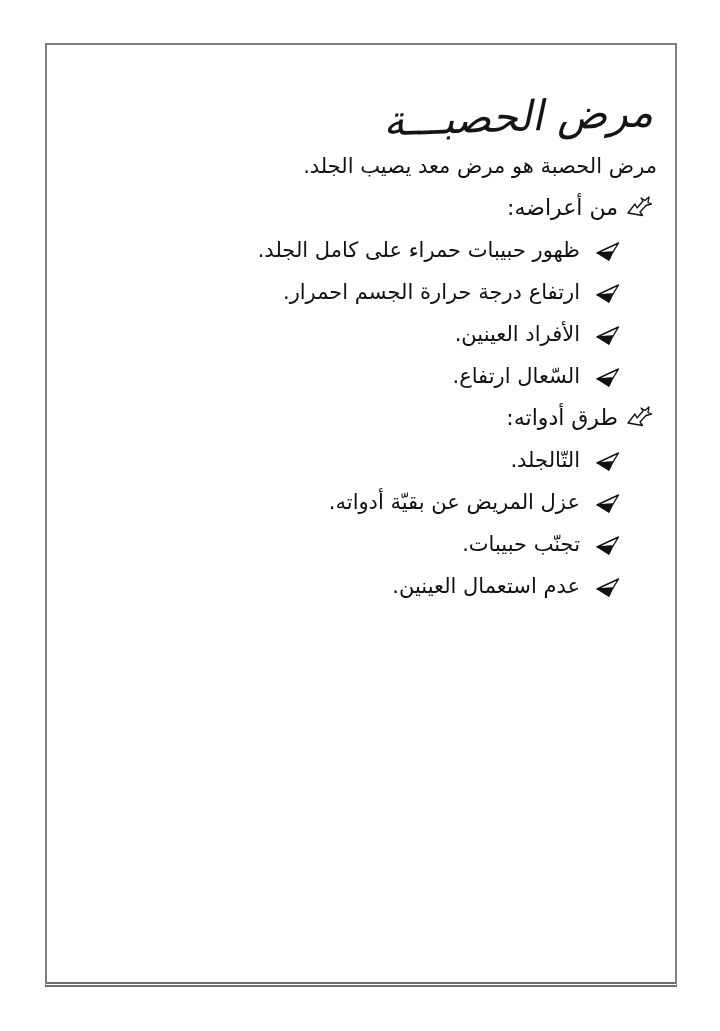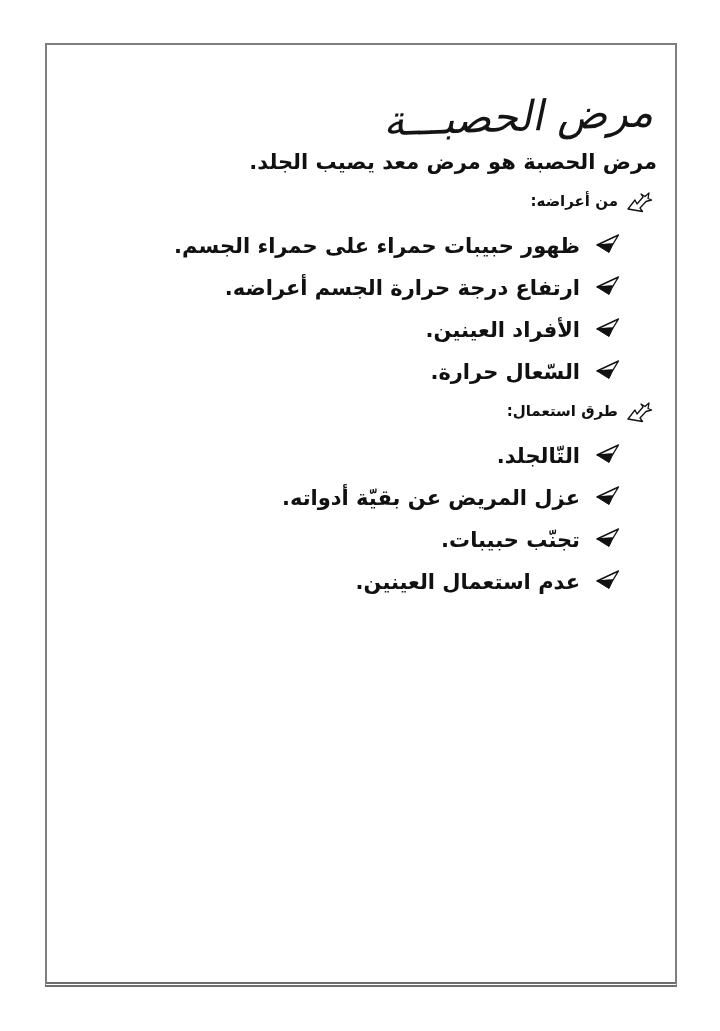--- a/index.html
+++ b/index.html
@@ -35,33 +35,33 @@
     font-weight: 500;
     color: #141414;
     transform: rotate(-2deg);
     transform-origin: right center;
     margin-bottom: 14px;
     letter-spacing: -1px;
     white-space: nowrap;
   }
   .line {
     display: flex;
-    align-items: flex-start;
+    align-items: flex-end;
     justify-content: flex-start; 
     min-height: 28px;
     margin-bottom: 14px;
-    font-weight: bold;
+    font-weight: normal;
     white-space: nowrap;
   }
   .intro {
     font-size: 21px;
     padding-right: 2px;
   }
   .section-head {
-    font-size: 15px;
+    font-size: 22px;
     padding-right: 6px;
   }
   .section-head .bullet { margin-left: 8px; }
   .item {
     font-size: 21px;
     padding-right: 38px;
   }
   .item .bullet { margin-left: 16px; }
   .bullet {
     display: inline-flex;
@@ -93,60 +93,60 @@
         <span class="txt">من أعراضه:</span>
       </div>
 
       <div class="line item">
         <span class="bullet">
           <svg width="25" height="20" viewBox="0 0 25 20">
             <path d="M1 11 L22.5 1 L17 10 Z" fill="#ffffff" stroke="#111111" stroke-width="1.4" stroke-linejoin="round"></path>
             <path d="M1 11 L17 10 L13 18.5 Z" fill="#111111" stroke="#111111" stroke-width="1" stroke-linejoin="round"></path>
           </svg>
         </span>
-        <span class="txt">ظهور حبيبات حمراء على حمراء الجسم.</span>
+        <span class="txt">ظهور حبيبات حمراء على كامل الجلد.</span>
       </div>
 
       <div class="line item">
         <span class="bullet">
           <svg width="25" height="20" viewBox="0 0 25 20">
             <path d="M1 11 L22.5 1 L17 10 Z" fill="#ffffff" stroke="#111111" stroke-width="1.4" stroke-linejoin="round"></path>
             <path d="M1 11 L17 10 L13 18.5 Z" fill="#111111" stroke="#111111" stroke-width="1" stroke-linejoin="round"></path>
           </svg>
         </span>
-        <span class="txt">ارتفاع درجة حرارة الجسم أعراضه.</span>
+        <span class="txt">ارتفاع درجة حرارة الجسم احمرار.</span>
       </div>
 
       <div class="line item">
         <span class="bullet">
           <svg width="25" height="20" viewBox="0 0 25 20">
             <path d="M1 11 L22.5 1 L17 10 Z" fill="#ffffff" stroke="#111111" stroke-width="1.4" stroke-linejoin="round"></path>
             <path d="M1 11 L17 10 L13 18.5 Z" fill="#111111" stroke="#111111" stroke-width="1" stroke-linejoin="round"></path>
           </svg>
         </span>
         <span class="txt">الأفراد العينين.</span>
       </div>
 
       <div class="line item">
         <span class="bullet">
           <svg width="25" height="20" viewBox="0 0 25 20">
             <path d="M1 11 L22.5 1 L17 10 Z" fill="#ffffff" stroke="#111111" stroke-width="1.4" stroke-linejoin="round"></path>
             <path d="M1 11 L17 10 L13 18.5 Z" fill="#111111" stroke="#111111" stroke-width="1" stroke-linejoin="round"></path>
           </svg>
         </span>
-        <span class="txt">السّعال حرارة.</span>
+        <span class="txt">السّعال ارتفاع.</span>
       </div>
 
       <div class="line section-head">
         <span class="bullet">
           <svg width="27" height="24" viewBox="0 0 27 24">
             <path d="M2 17 L9 8 L11 12 L17 5 L15 2 L19 4.5 L23 1 L22 6.5 L25.5 8 L20 9.5 L14 16 L16.5 19.5 Z" fill="#ffffff" stroke="#111111" stroke-width="1.3" stroke-linejoin="round"></path>
           </svg>
         </span>
-        <span class="txt">طرق استعمال:</span>
+        <span class="txt">طرق أدواته:</span>
       </div>
 
       <div class="line item">
         <span class="bullet">
           <svg width="25" height="20" viewBox="0 0 25 20">
             <path d="M1 11 L22.5 1 L17 10 Z" fill="#ffffff" stroke="#111111" stroke-width="1.4" stroke-linejoin="round"></path>
             <path d="M1 11 L17 10 L13 18.5 Z" fill="#111111" stroke="#111111" stroke-width="1" stroke-linejoin="round"></path>
           </svg>
         </span>
         <span class="txt">التّالجلد.</span>

